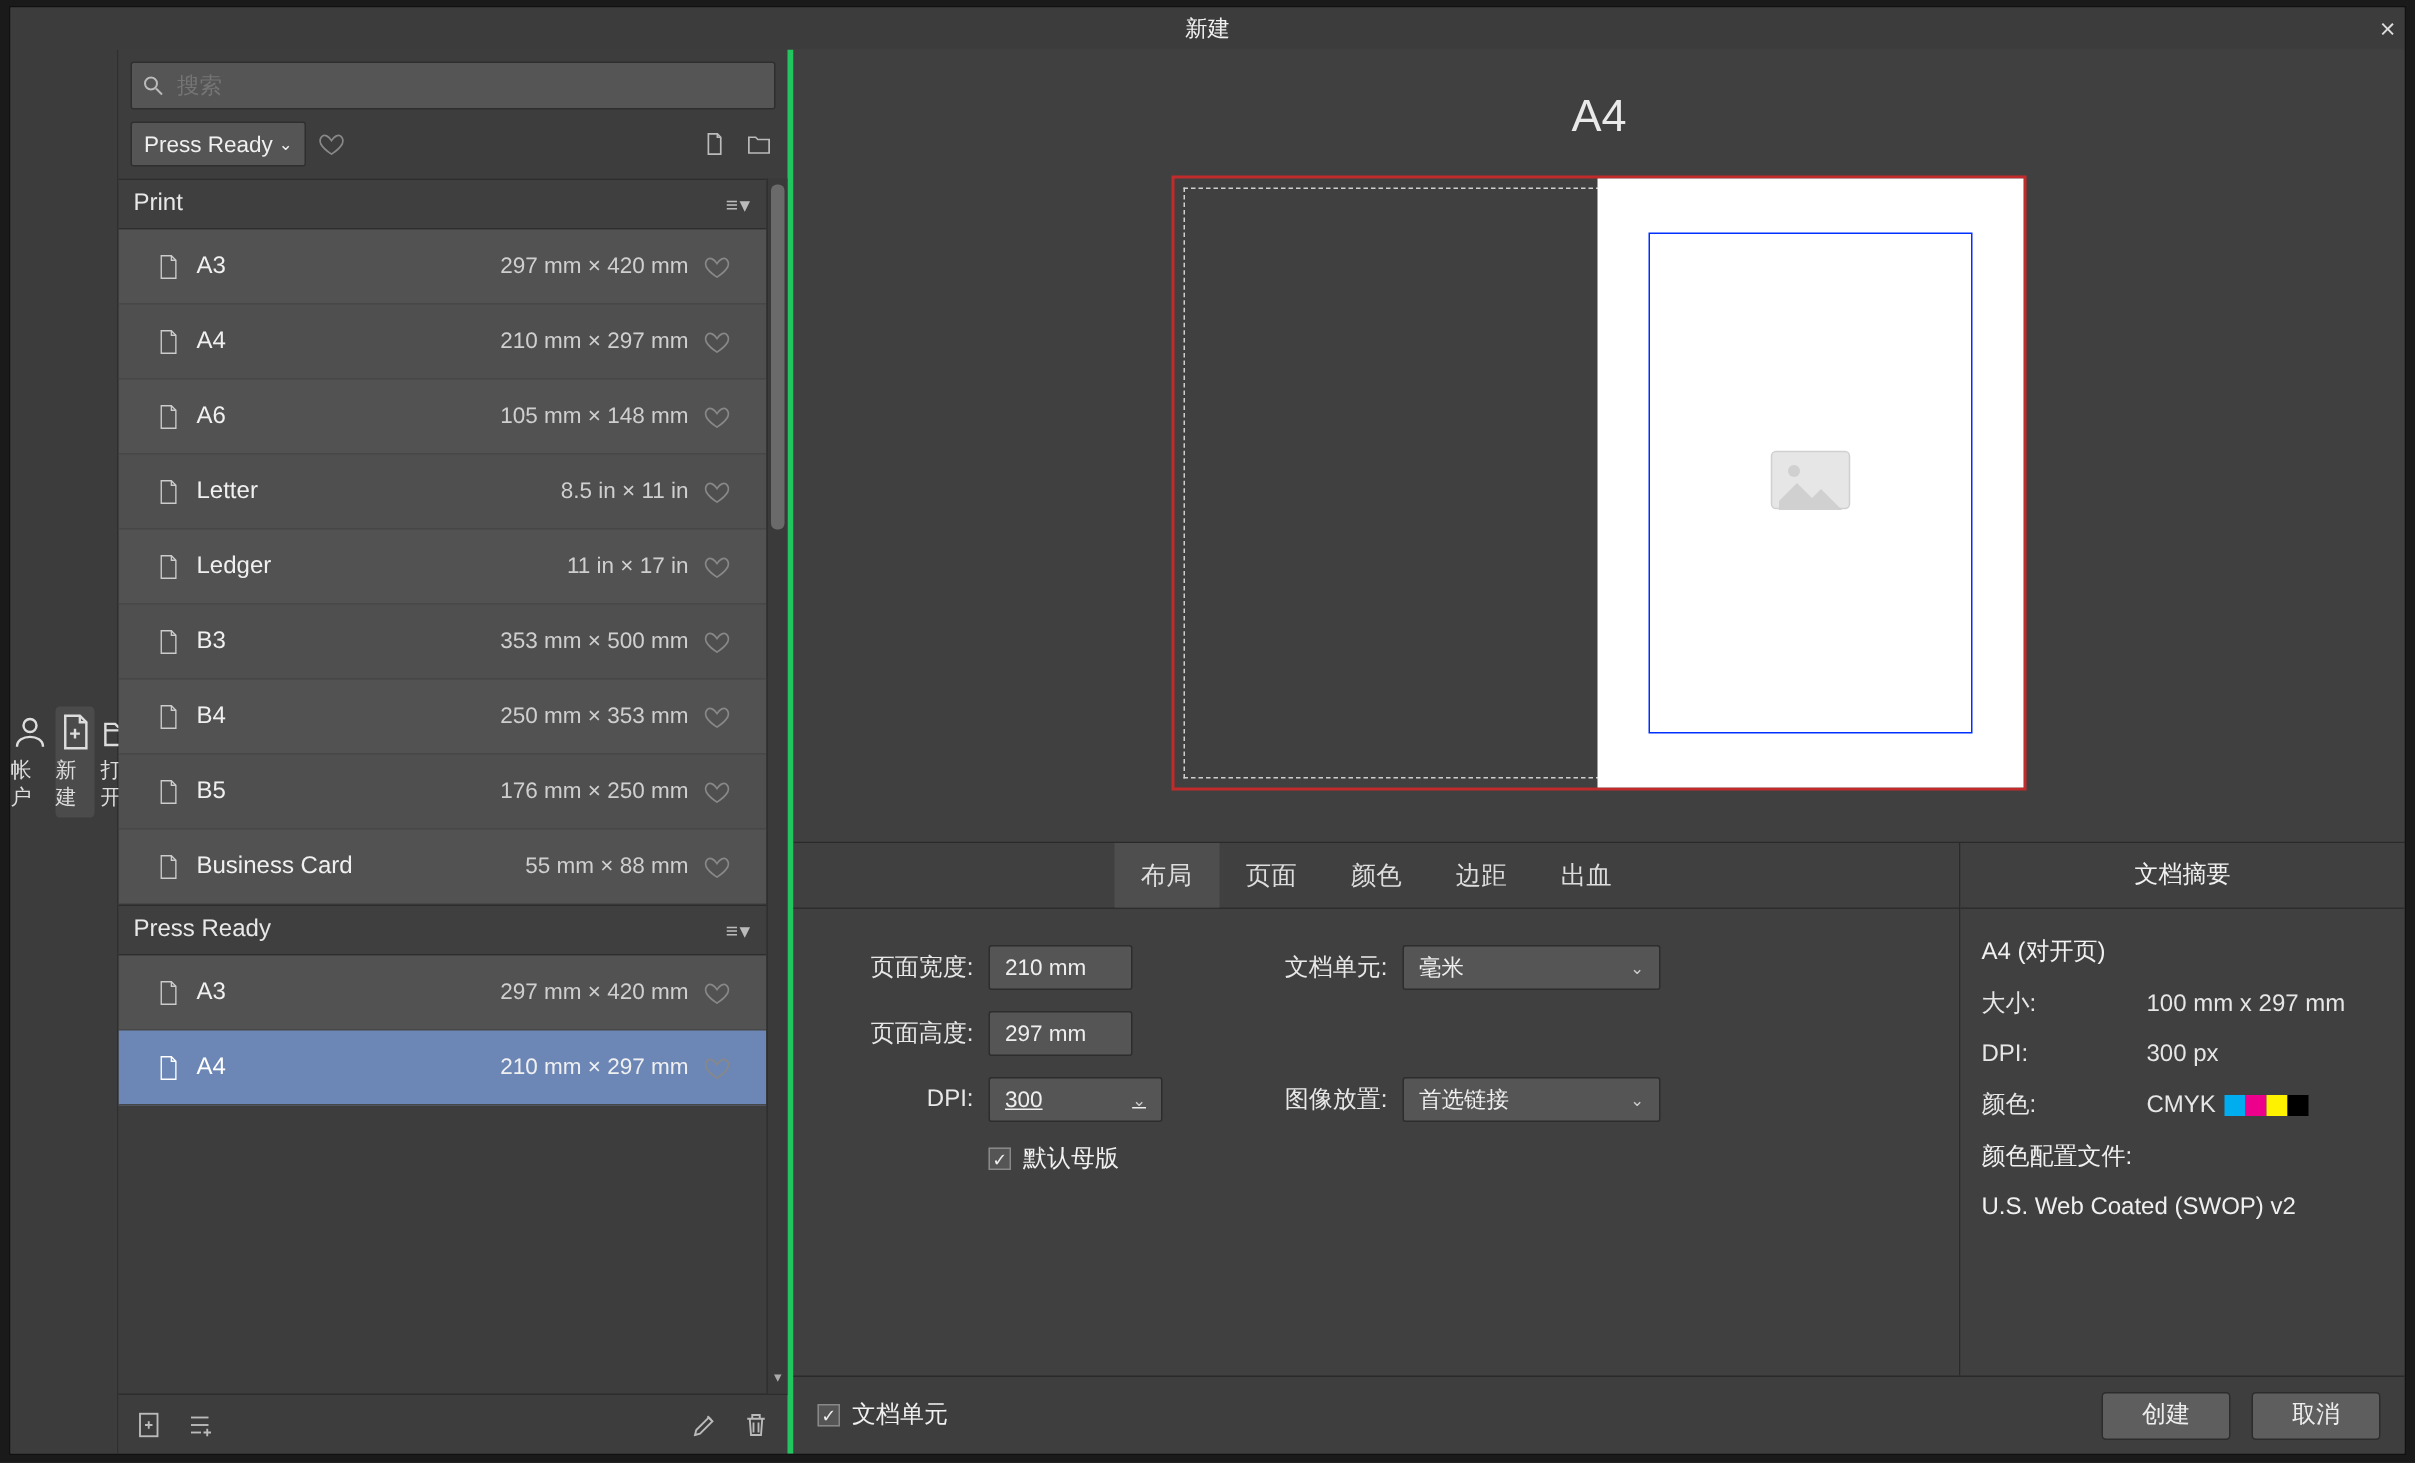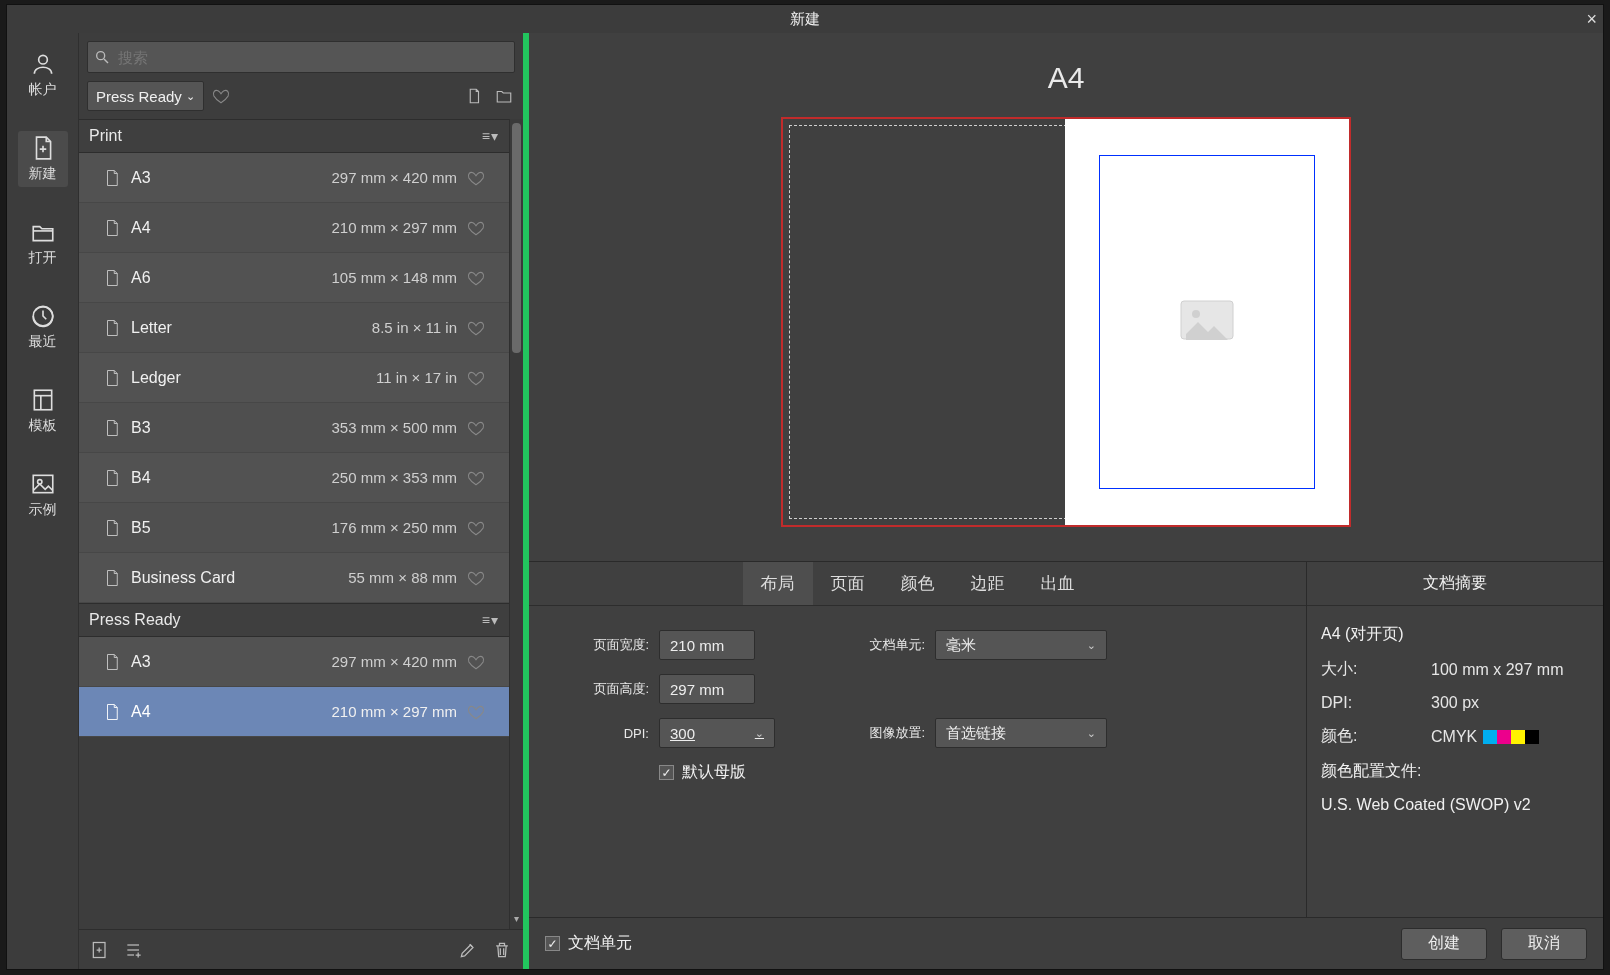--- a/index.html
+++ b/index.html
@@ -22,26 +22,26 @@
     --red:#c12b2b;
     --blue:#0030ff;
   }
   *{box-sizing:border-box;font-family:"Segoe UI",Arial,sans-serif;}
   html,body{margin:0;padding:0;width:1610px;height:975px;background:#1a1a1a;overflow:hidden;color:var(--txt);}
   .window{position:absolute;left:6px;top:4px;width:1598px;height:966px;background:var(--bg-app);border:1px solid #111;display:flex;flex-direction:column;}
   .titlebar{height:28px;background:#3c3c3c;display:flex;align-items:center;justify-content:center;position:relative;font-size:15px;}
   .titlebar .close{position:absolute;right:6px;top:4px;font-size:18px;cursor:pointer;color:#ddd;}
   .body{flex:1;display:flex;min-height:0;}
   
-  .leftnav{width:72px;background:#3c3c3c;display:flex;flex-direction:column;align-items:center;padding-top:14px;gap:28px;border-right:1px solid #2f2f2f;}
+  .leftnav{width:72px;background:#3c3c3c;display:flex;align-items:center;padding-top:14px;gap:4px;border-right:1px solid #2f2f2f;}
   .leftnav .navbtn{width:50px;display:flex;flex-direction:column;align-items:center;gap:4px;font-size:14px;color:#ddd;cursor:pointer;padding:4px 0;border-radius:3px;}
   .leftnav .navbtn.active{background:#4b4b4b;}
   .leftnav svg{width:26px;height:26px;stroke:#ddd;fill:none;stroke-width:1.5;}
   
-  .midcol{width:450px;background:#3d3d3d;display:flex;flex-direction:column;border-right:6px solid #22c55e;}
+  .midcol{width:450px;background:#3d3d3d;display:flex;flex-direction:column;border-right:4px solid #22c55e;}
   .searchrow{padding:8px 8px 4px 8px;}
   .searchbox{display:flex;align-items:center;background:#555;border:1px solid #2f2f2f;border-radius:2px;height:32px;padding:0 6px;gap:6px;}
   .searchbox svg{width:16px;height:16px;stroke:#bbb;fill:none;stroke-width:2;}
   .searchbox input{flex:1;background:transparent;border:none;outline:none;color:#eee;font-size:15px;}
   .filterrow{display:flex;align-items:center;padding:4px 8px 8px 8px;gap:8px;}
   .dropdown{display:flex;align-items:center;background:#555;border:1px solid #2f2f2f;border-radius:2px;height:30px;padding:0 8px;font-size:15px;cursor:pointer;}
   .dropdown .chev{margin-left:4px;font-size:11px;}
   .heart{width:18px;height:18px;stroke:#888;fill:none;stroke-width:1.5;cursor:pointer;flex-shrink:0;}
   .spacer{flex:1;}
   .iconbtn{width:22px;height:22px;display:flex;align-items:center;justify-content:center;cursor:pointer;}
@@ -76,21 +76,21 @@
   .imgplaceholder svg{width:54px;height:40px;}
   
   .botpanels{height:356px;display:flex;border-top:1px solid #2a2a2a;}
   .propcol{flex:1;display:flex;flex-direction:column;border-right:1px solid #2a2a2a;background:#404040;}
   .tabs{height:44px;display:flex;align-items:stretch;justify-content:center;gap:0;border-bottom:1px solid #2d2d2d;}
   .tab{padding:0 18px;display:flex;align-items:center;font-size:17px;color:#ddd;cursor:pointer;}
   .tab.active{background:#4e4e4e;}
   .propbody{flex:1;padding:24px 30px;display:flex;gap:60px;}
   .propleft,.propright{display:flex;flex-direction:column;gap:14px;}
   .proprow{display:flex;align-items:center;gap:10px;}
-  .proprow .lbl{width:90px;text-align:right;font-size:13px;color:#e8e8e8;}
+  .proprow .lbl{width:90px;text-align:right;font-size:16px;color:#e8e8e8;}
   .txtinput{background:var(--bg-input);border:1px solid #2d2d2d;height:30px;padding:0 10px;color:#eee;font-size:15px;border-radius:2px;}
   .txtinput.w1{width:96px;}
   .sel{background:var(--bg-input);border:1px solid #2d2d2d;height:30px;padding:0 10px;color:#eee;font-size:15px;border-radius:2px;display:flex;align-items:center;justify-content:space-between;cursor:pointer;}
   .sel.w1{width:116px;text-decoration:underline;}
   .sel.w2{width:172px;}
   .sel .chev{font-size:11px;margin-left:10px;color:#ccc;}
   .chk{display:flex;align-items:center;gap:8px;font-size:16px;margin-left:100px;}
   .chk .box{width:15px;height:15px;border:1px solid #888;background:#555;display:flex;align-items:center;justify-content:center;font-size:12px;color:#eee;}
   
   .sumcol{width:296px;background:#404040;display:flex;flex-direction:column;}

